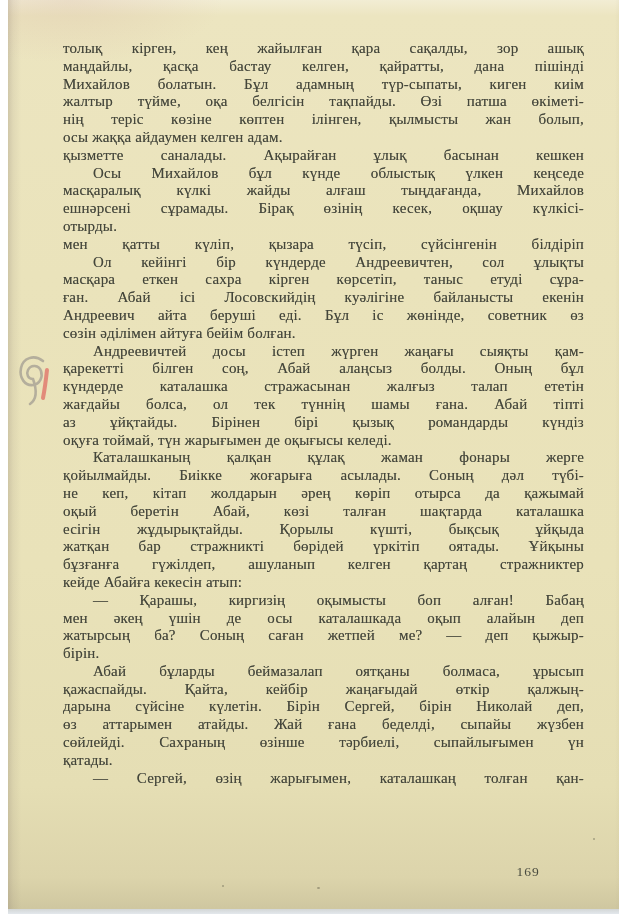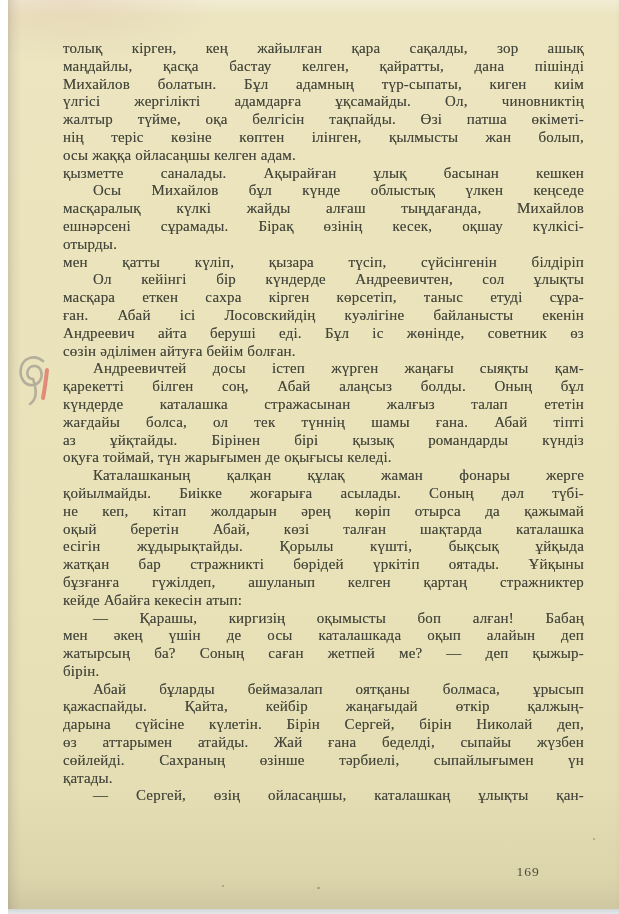--- a/index.html
+++ b/index.html
@@ -70,24 +70,23 @@
 </style>
 </head>
 <body>
 
 <div class="scan">
 
   <div class="text-block">
       <div class="line just">толық кірген, кең жайылған қара сақалды, зор ашық</div>
       <div class="line just">маңдайлы, қасқа бастау келген, қайратты, дана пішінді</div>
       <div class="line just">Михайлов болатын. Бұл адамның түр-сыпаты, киген киім</div>
-      <div class="line just">үлгісі жергілікті адамдарға ұқсамайды. Ол, чиновниктің</div>
       <div class="line just">жалтыр түйме, оқа белгісін тақпайды. Өзі патша өкіметі-</div>
       <div class="line just">нің теріс көзіне көптен ілінген, қылмысты жан болып,</div>
-      <div class="line">осы жаққа ойласаңшы келген адам.</div>
+      <div class="line">осы жаққа айдаумен келген адам.</div>
       <div class="line just">қызметте саналады. Ақырайған ұлық басынан кешкен</div>
       <div class="line indent just">Осы Михайлов бұл күнде облыстық үлкен кеңседе</div>
       <div class="line just">масқаралық күлкі жайды алғаш тыңдағанда, Михайлов</div>
       <div class="line just">ешнәрсені сұрамады. Бірақ өзінің кесек, оқшау күлкісі-</div>
       <div class="line">отырды.</div>
       <div class="line just">мен қатты күліп, қызара түсіп, сүйсінгенін білдіріп</div>
       <div class="line indent just">Ол кейінгі бір күндерде Андреевичтен, сол ұлықты</div>
       <div class="line just">масқара еткен сахра кірген көрсетіп, таныс етуді сұра-</div>
       <div class="line just">ған. Абай ісі Лосовскийдің куәлігіне байланысты екенін</div>
       <div class="line just">Андреевич айта беруші еді. Бұл іс жөнінде, советник өз</div>
@@ -109,21 +108,21 @@
       <div class="line indent just">— Қарашы, киргизің оқымысты боп алған! Бабаң</div>
       <div class="line just">мен әкең үшін де осы каталашкада оқып алайын деп</div>
       <div class="line just">жатырсың ба? Соның саған жетпей ме? — деп қыжыр-</div>
       <div class="line">бірін.</div>
       <div class="line indent just">Абай бұларды беймазалап оятқаны болмаса, ұрысып</div>
       <div class="line just">қажаспайды. Қайта, кейбір жаңағыдай өткір қалжың-</div>
       <div class="line just">дарына сүйсіне күлетін. Бірін Сергей, бірін Николай деп,</div>
       <div class="line just">өз аттарымен атайды. Жай ғана беделді, сыпайы жүзбен</div>
       <div class="line just">сөйлейді. Сахраның өзінше тәрбиелі, сыпайлығымен үн</div>
       <div class="line">қатады.</div>
-      <div class="line indent just">— Сергей, өзің ойласаңшы, каталашкаң ұлықты қан-</div>
+      <div class="line indent just">— Сергей, өзің жарығымен, каталашкаң толған қан-</div>
     </div>
 
   <svg class="margin-marks" viewBox="0 0 46 56" xmlns="http://www.w3.org/2000/svg">
     <path d="M 27 9 C 18 2 7 6 5 16 C 3 26 9 34 17 33 C 24 32 27 25 25 19 C 23 13 15 12 12 18 C 10 22 12 27 17 27 C 22 41 20 48 14 52" fill="none" stroke="#a29c92" stroke-width="2.6" stroke-linecap="round" opacity="0.75"></path>
     <path d="M 31 18 C 30 27 29 36 27 46" fill="none" stroke="#e0746a" stroke-width="4" stroke-linecap="round" opacity="0.8"></path>
   </svg>
 
   <div class="page-number">169</div>
 
   <div class="speck" style="left:309px; top:887px; width:3px; height:2px;"></div>

